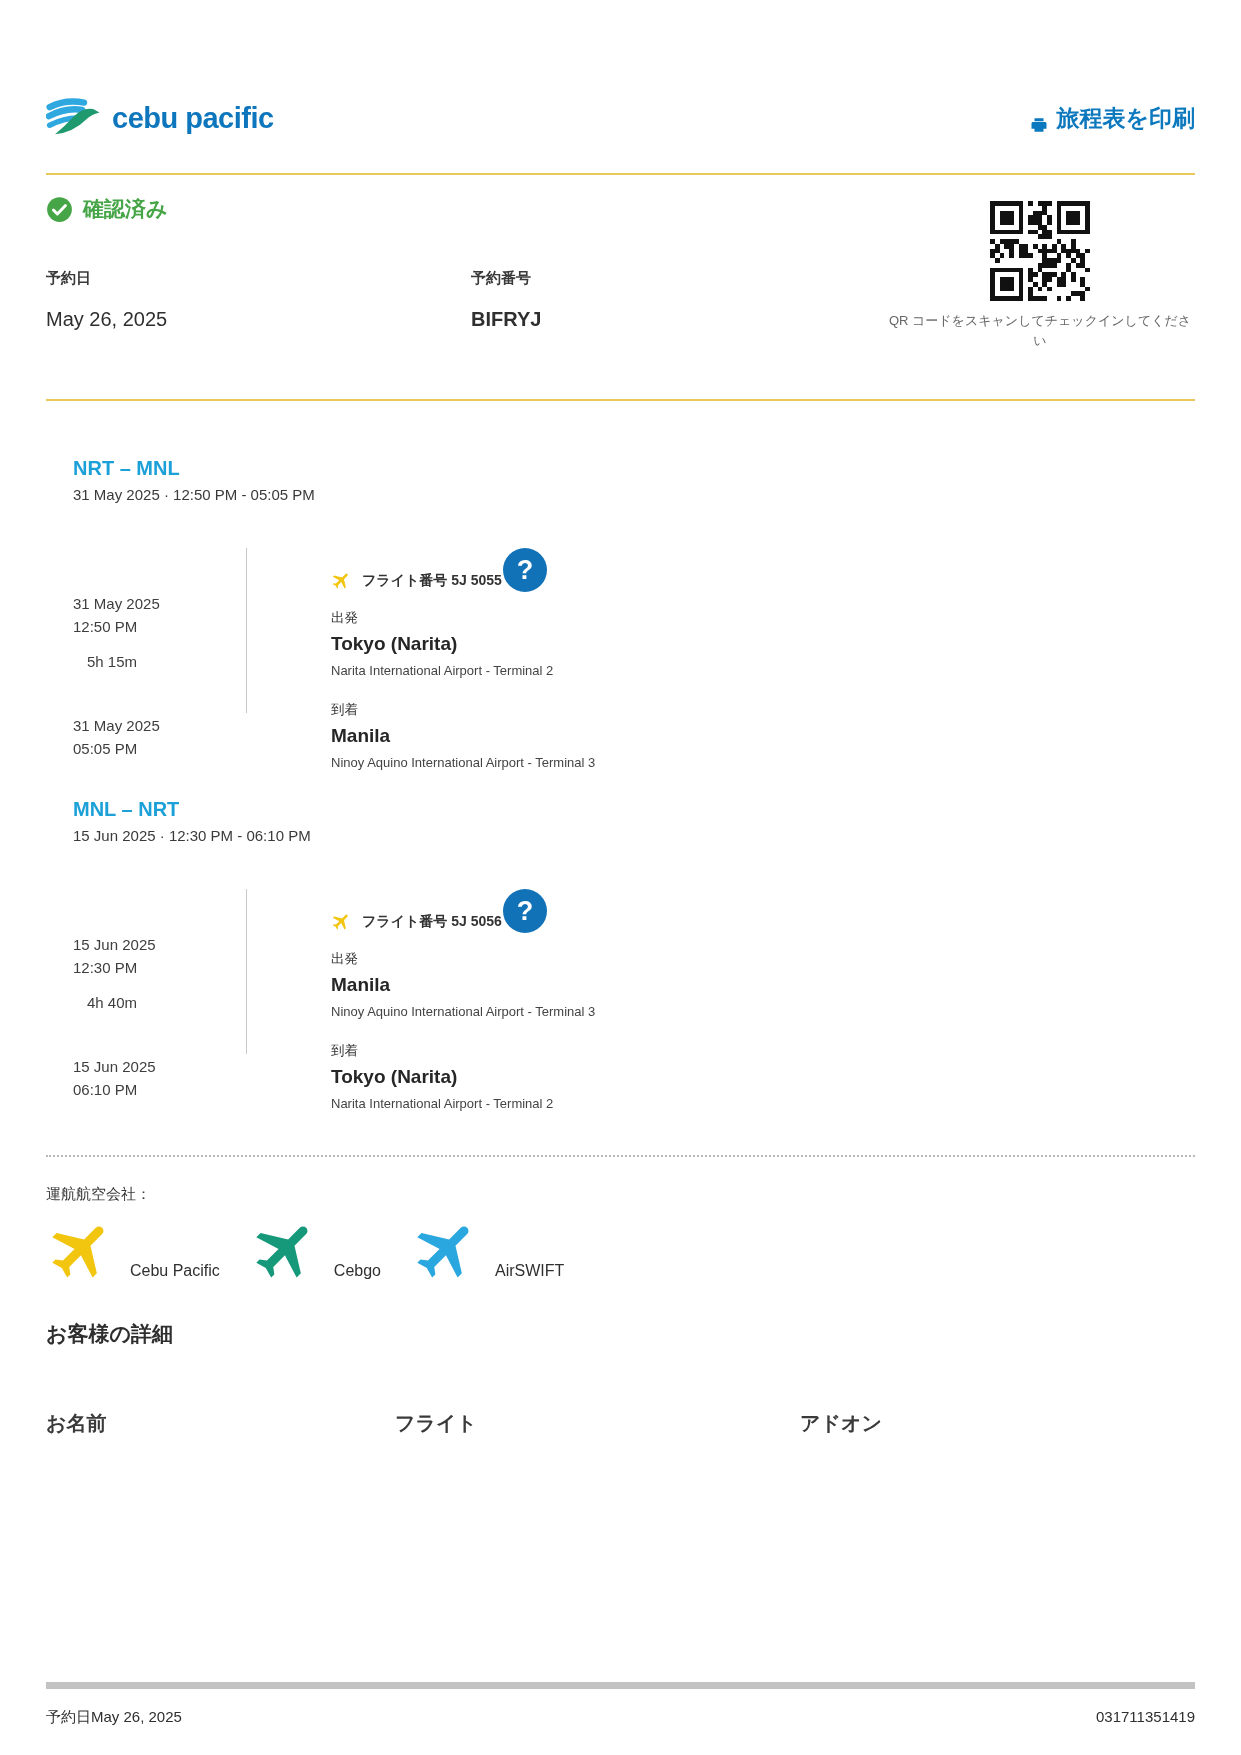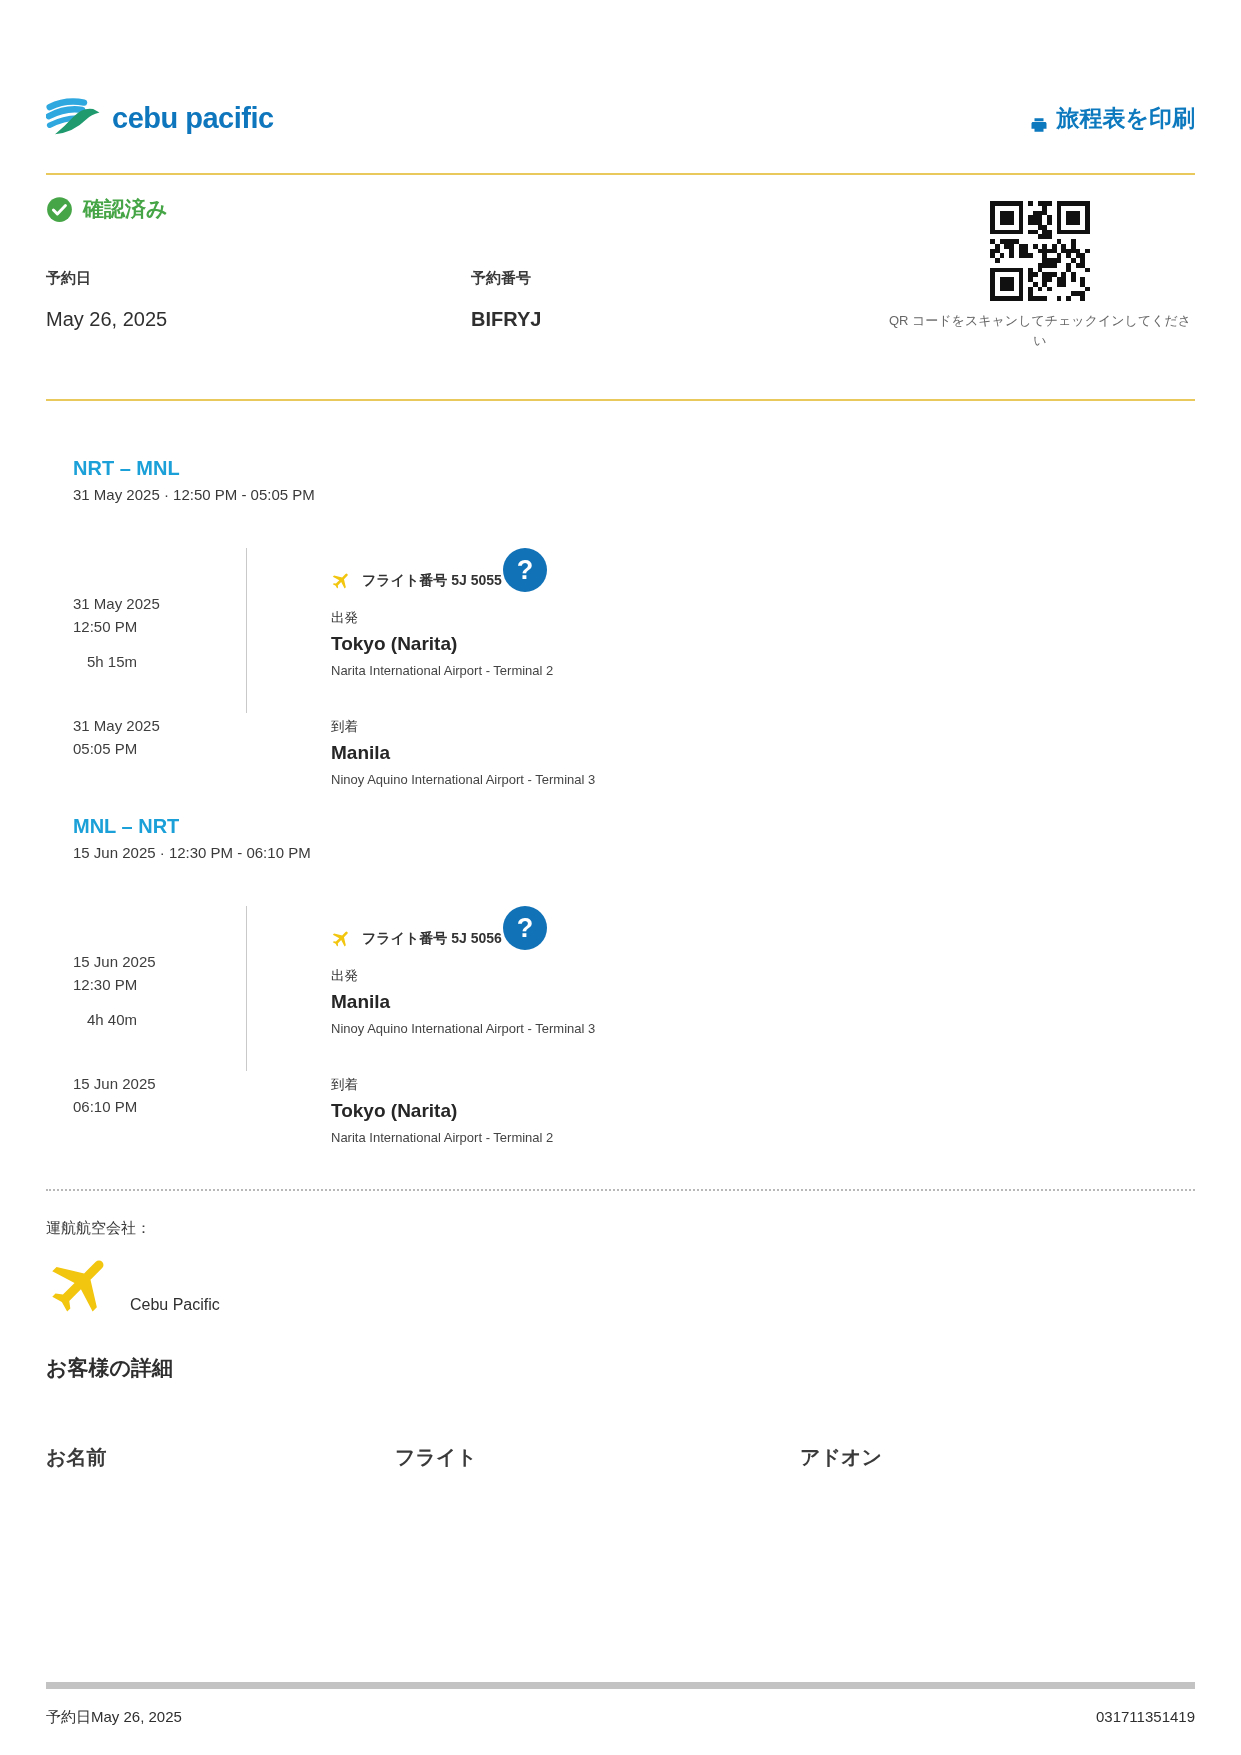--- a/index.html
+++ b/index.html
@@ -50,21 +50,21 @@
   .t-dep { margin-top:44px; }
   .t-dur { margin-top:14px; padding-left:14px; }
   .t-arr { margin-top:44px; }
   .seg-detail { flex:1; padding-left:85px; padding-top:22px; }
   .flight-row { position:relative; display:flex; align-items:center; gap:10px; width:fit-content; }
   .flight-no { font-size:14px; font-weight:bold; color:#333; }
   .q-circle { position:absolute; left:172px; top:-22px; width:44px; height:44px; border-radius:50%; background:#1272b7; color:#fff; font-size:27px; font-weight:bold; display:flex; align-items:center; justify-content:center; cursor:pointer; }
   .d-label { margin-top:18px; font-size:13.5px; color:#333; }
   .d-city { margin-top:6px; font-size:19px; font-weight:bold; color:#262626; }
   .d-airport { margin-top:8px; font-size:13px; color:#444; }
-  .d-label.arr { margin-top:40px; }
+  .d-label.arr { margin-top:23px; }
 
   
   .dotted { margin-top:44px; border:none; border-top:2px dotted #b8b8b8; }
   .airlines-title { margin-top:28px; font-size:15px; color:#3a3a3a; }
   .airlines-row { margin-top:10px; display:flex; align-items:flex-end; }
   .airline-item { display:flex; align-items:flex-end; }
   .airline-item + .airline-item { margin-left:30px; }
   .plane-big { width:72px; height:72px; }
   .airline-name { margin-left:12px; margin-bottom:6px; font-size:16px; color:#2f2f2f; }
 
@@ -353,20 +353,40 @@
     <div class="airline-item">
       <span>
         <svg class="plane-big" viewBox="0 0 24 24">
           <g transform="rotate(45 12 12)">
             <path d="M21 16v-2l-8-5V3.5a1.5 1.5 0 0 0-3 0V9l-8 5v2l8-2.5V19l-2 1.5V22l3.5-1 3.5 1v-1.5L13 19v-5.5L21 16z" fill="#f2c50f"></path>
           </g>
         </svg>
       </span>
       <span class="airline-name">Cebu Pacific</span>
     </div>
+    <div class="airline-item">
+      <span>
+        <svg class="plane-big" viewBox="0 0 24 24">
+          <g transform="rotate(45 12 12)">
+            <path d="M21 16v-2l-8-5V3.5a1.5 1.5 0 0 0-3 0V9l-8 5v2l8-2.5V19l-2 1.5V22l3.5-1 3.5 1v-1.5L13 19v-5.5L21 16z" fill="#15997a"></path>
+          </g>
+        </svg>
+      </span>
+      <span class="airline-name">Cebgo</span>
+    </div>
+    <div class="airline-item">
+      <span>
+        <svg class="plane-big" viewBox="0 0 24 24">
+          <g transform="rotate(45 12 12)">
+            <path d="M21 16v-2l-8-5V3.5a1.5 1.5 0 0 0-3 0V9l-8 5v2l8-2.5V19l-2 1.5V22l3.5-1 3.5 1v-1.5L13 19v-5.5L21 16z" fill="#2aa7de"></path>
+          </g>
+        </svg>
+      </span>
+      <span class="airline-name">AirSWIFT</span>
+    </div>
   </div>
 
   <div class="pax-title">お客様の詳細</div>
   <div class="pax-cols">
     <div>お名前</div>
     <div>フライト</div>
     <div>アドオン</div>
   </div>
 
 </div>

